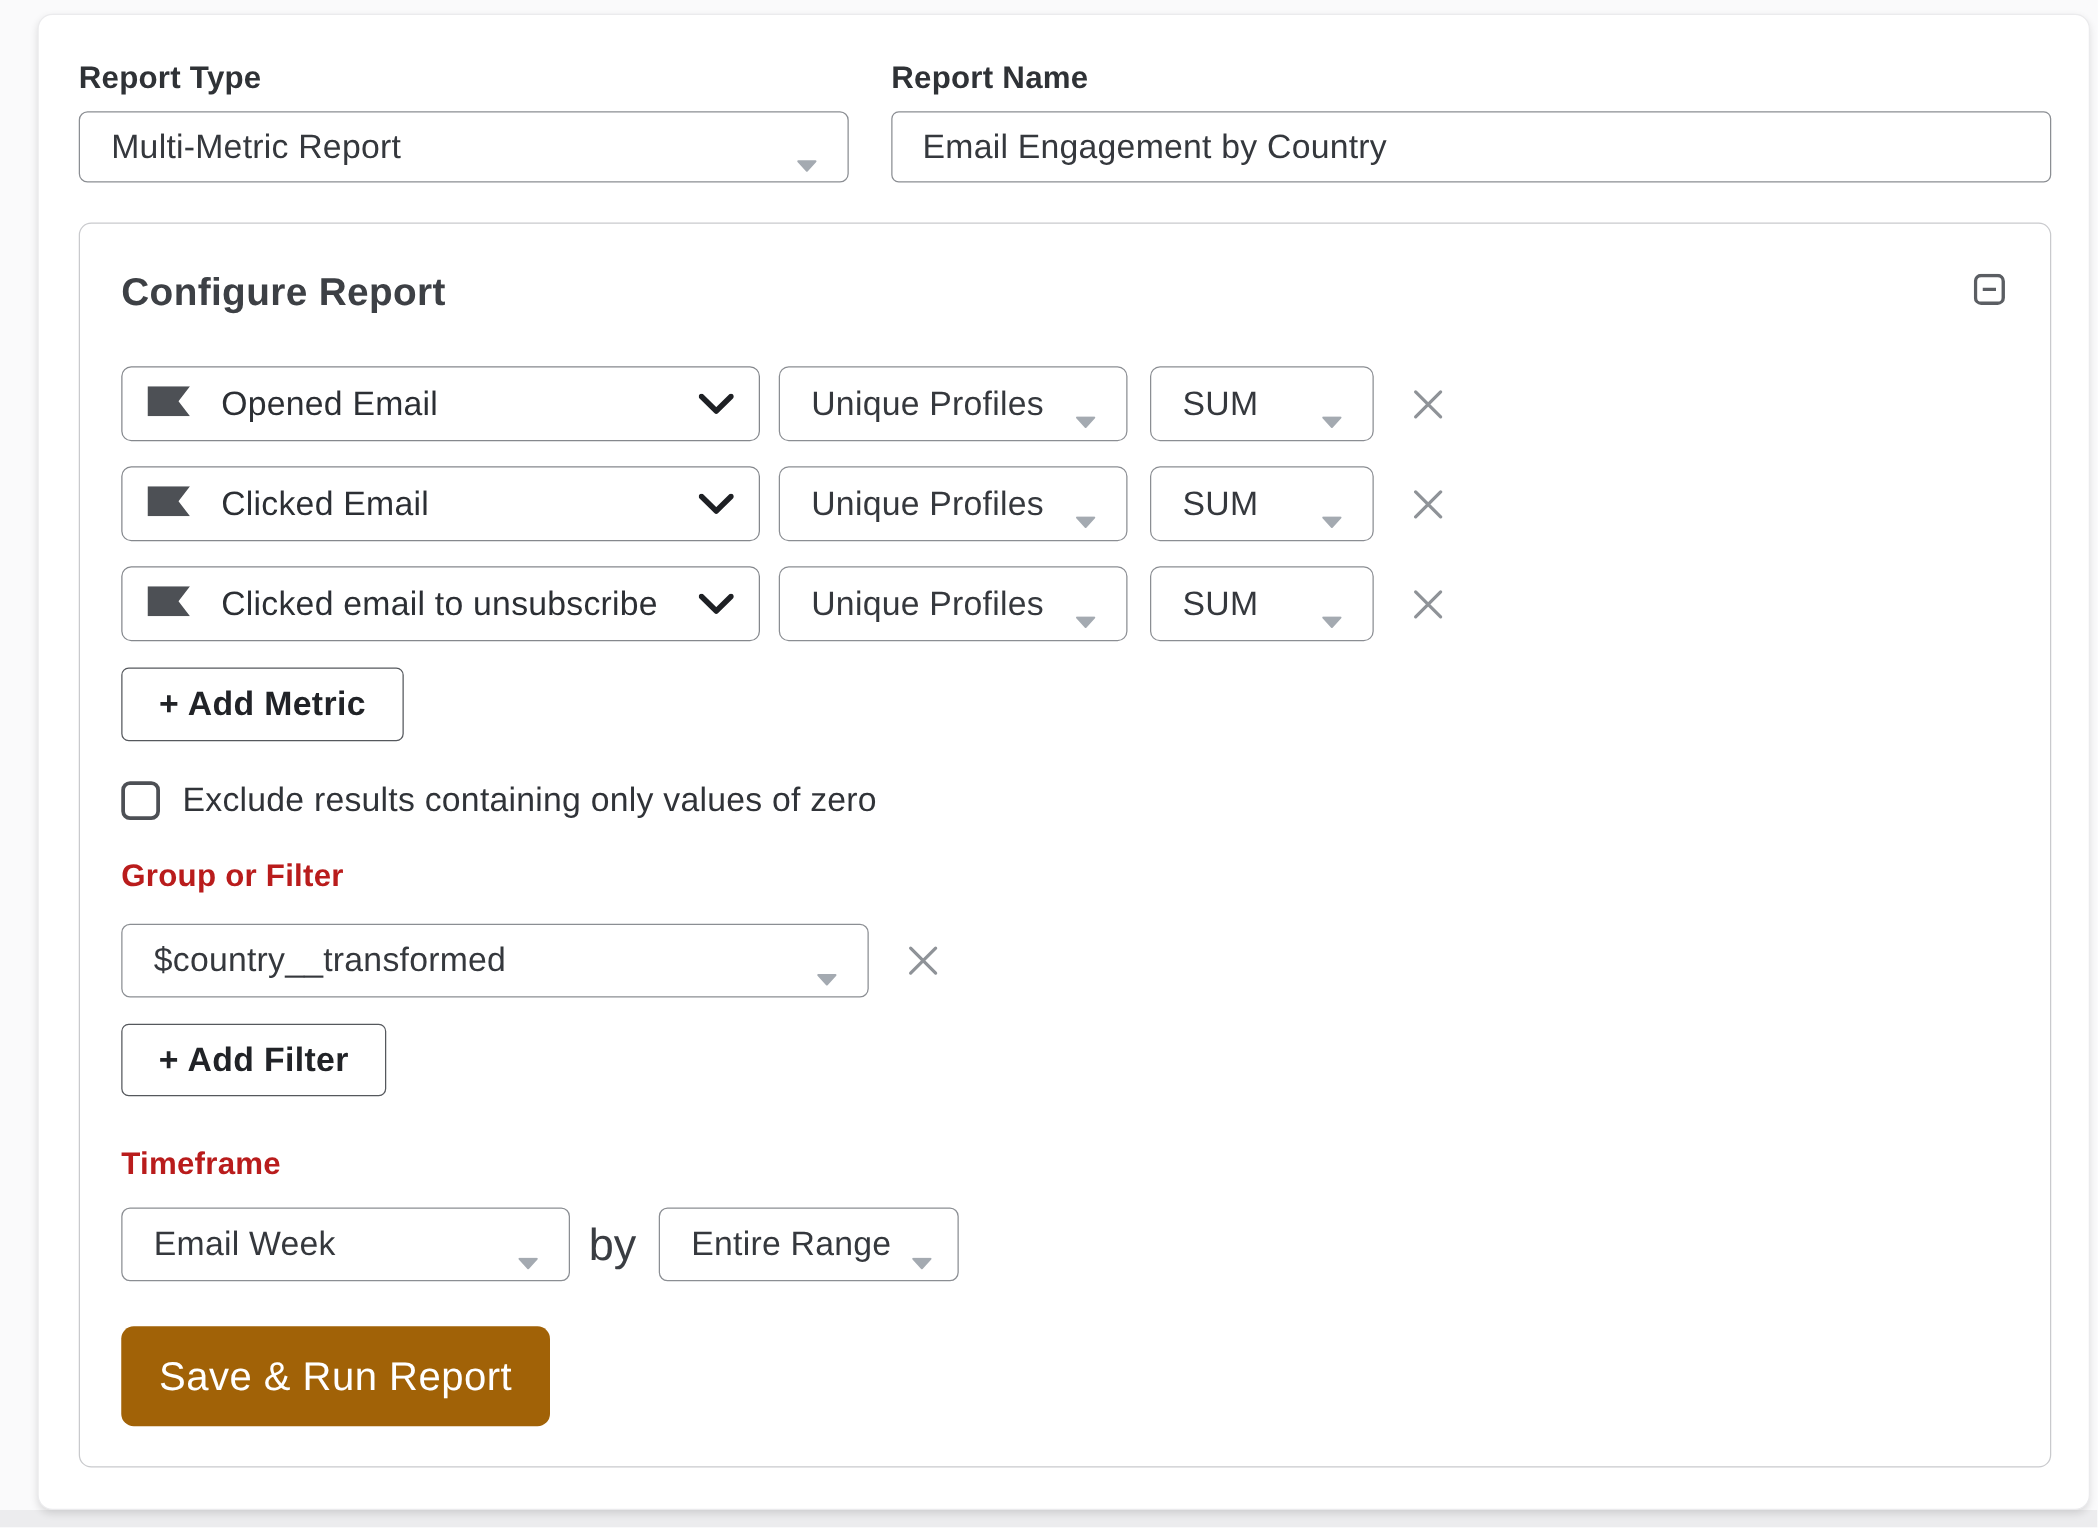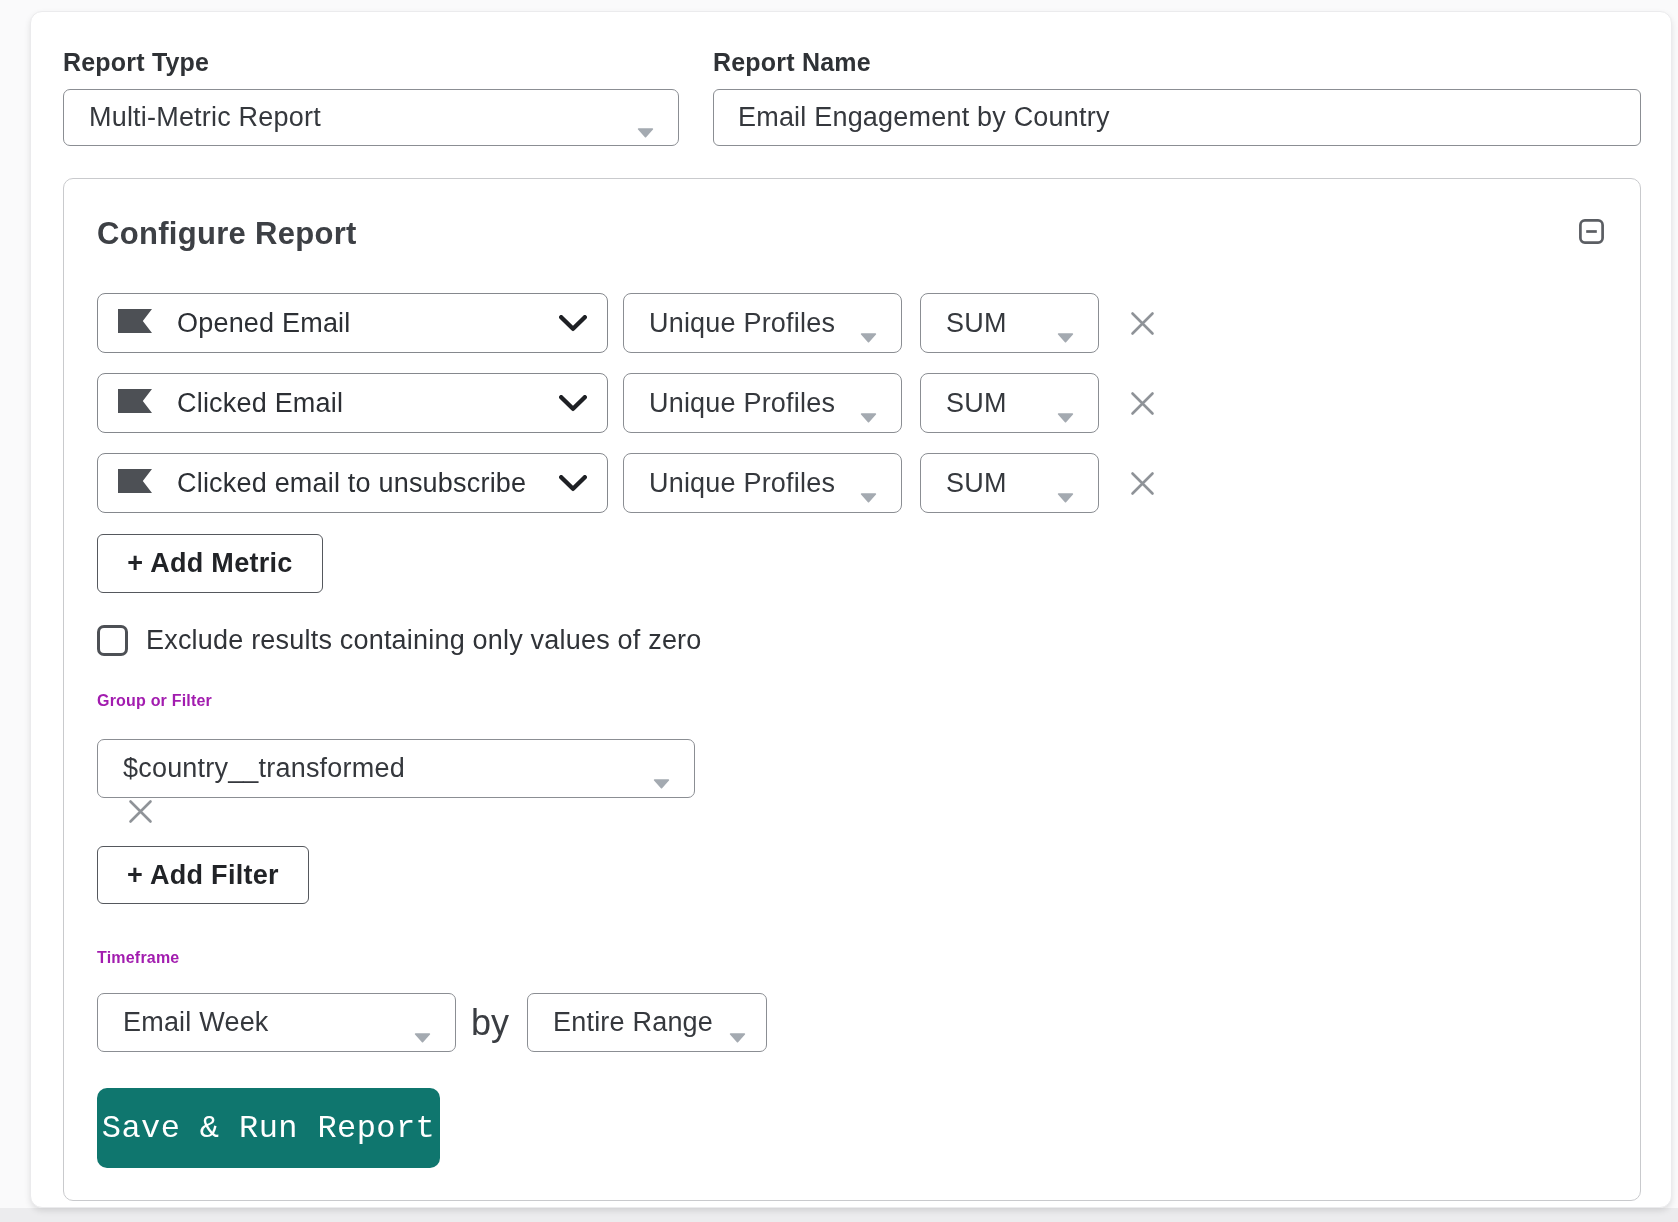--- a/index.html
+++ b/index.html
@@ -62,35 +62,35 @@
     letter-spacing:0.3px; cursor:pointer;
   }
   .add-metric-btn { margin-top:21px; width:226px; height:59px; }
   .checkbox-row { margin-top:32px; display:flex; align-items:center; }
   .checkbox {
     width:31px; height:31px; border:3px solid #4d5055; border-radius:7px;
     background:#fff; cursor:pointer; flex:0 0 auto;
   }
   .checkbox-label { margin-left:18px; font-size:27px; color:#303338; letter-spacing:0.2px; }
   .section-label {
-    font-size:16px; font-weight:700; color:#a21caf; line-height:30px; letter-spacing:0.2px;
+    font-size:25px; font-weight:700; color:#b91c1c; line-height:30px; letter-spacing:0.2px;
   }
   .gof-label { margin-top:30px; }
-  .gof-row { margin-top:23px; display:flex; align-items:flex-start;flex-direction:column; }
+  .gof-row { margin-top:23px; display:flex; align-items:center; }
   .gof-sel { width:598px; height:59px; }
   .add-filter-btn { margin-top:21px; width:212px; height:58px; }
   .tf-label { margin-top:39px; }
   .tf-row { margin-top:20px; display:flex; align-items:center; }
   .tf-sel { width:359px; height:59px; }
   .by-label { font-size:36px; color:#3a3d42; margin:0 18px 0 15px; white-space:nowrap; }
   .range-sel { width:240px; height:59px; padding-right:50px; }
   .range-sel .caret { right:20px; }
   .save-btn {
-    margin-top:36px; width:343px; height:80px; background:#0f766e; color:#fff;
-    border:none; border-radius:10px; font-family:Liberation Mono, monospace; font-size:32px;
+    margin-top:36px; width:343px; height:80px; background:#a16207; color:#fff;
+    border:none; border-radius:10px; font-family:Liberation Sans, sans-serif; font-size:32px;
     font-weight:500; letter-spacing:0.4px; cursor:pointer;
   }
 </style>
 </head>
 <body>
 
 <div class="page">
   <div class="bottom-strip"></div>
   <div class="card">
 

